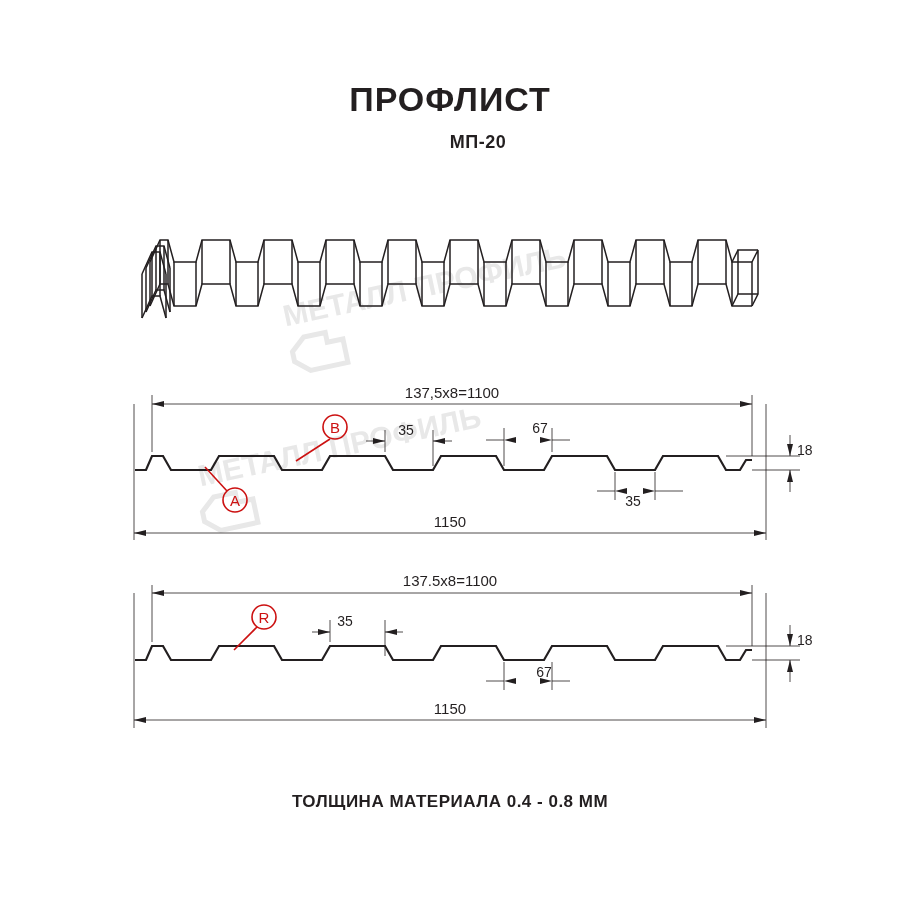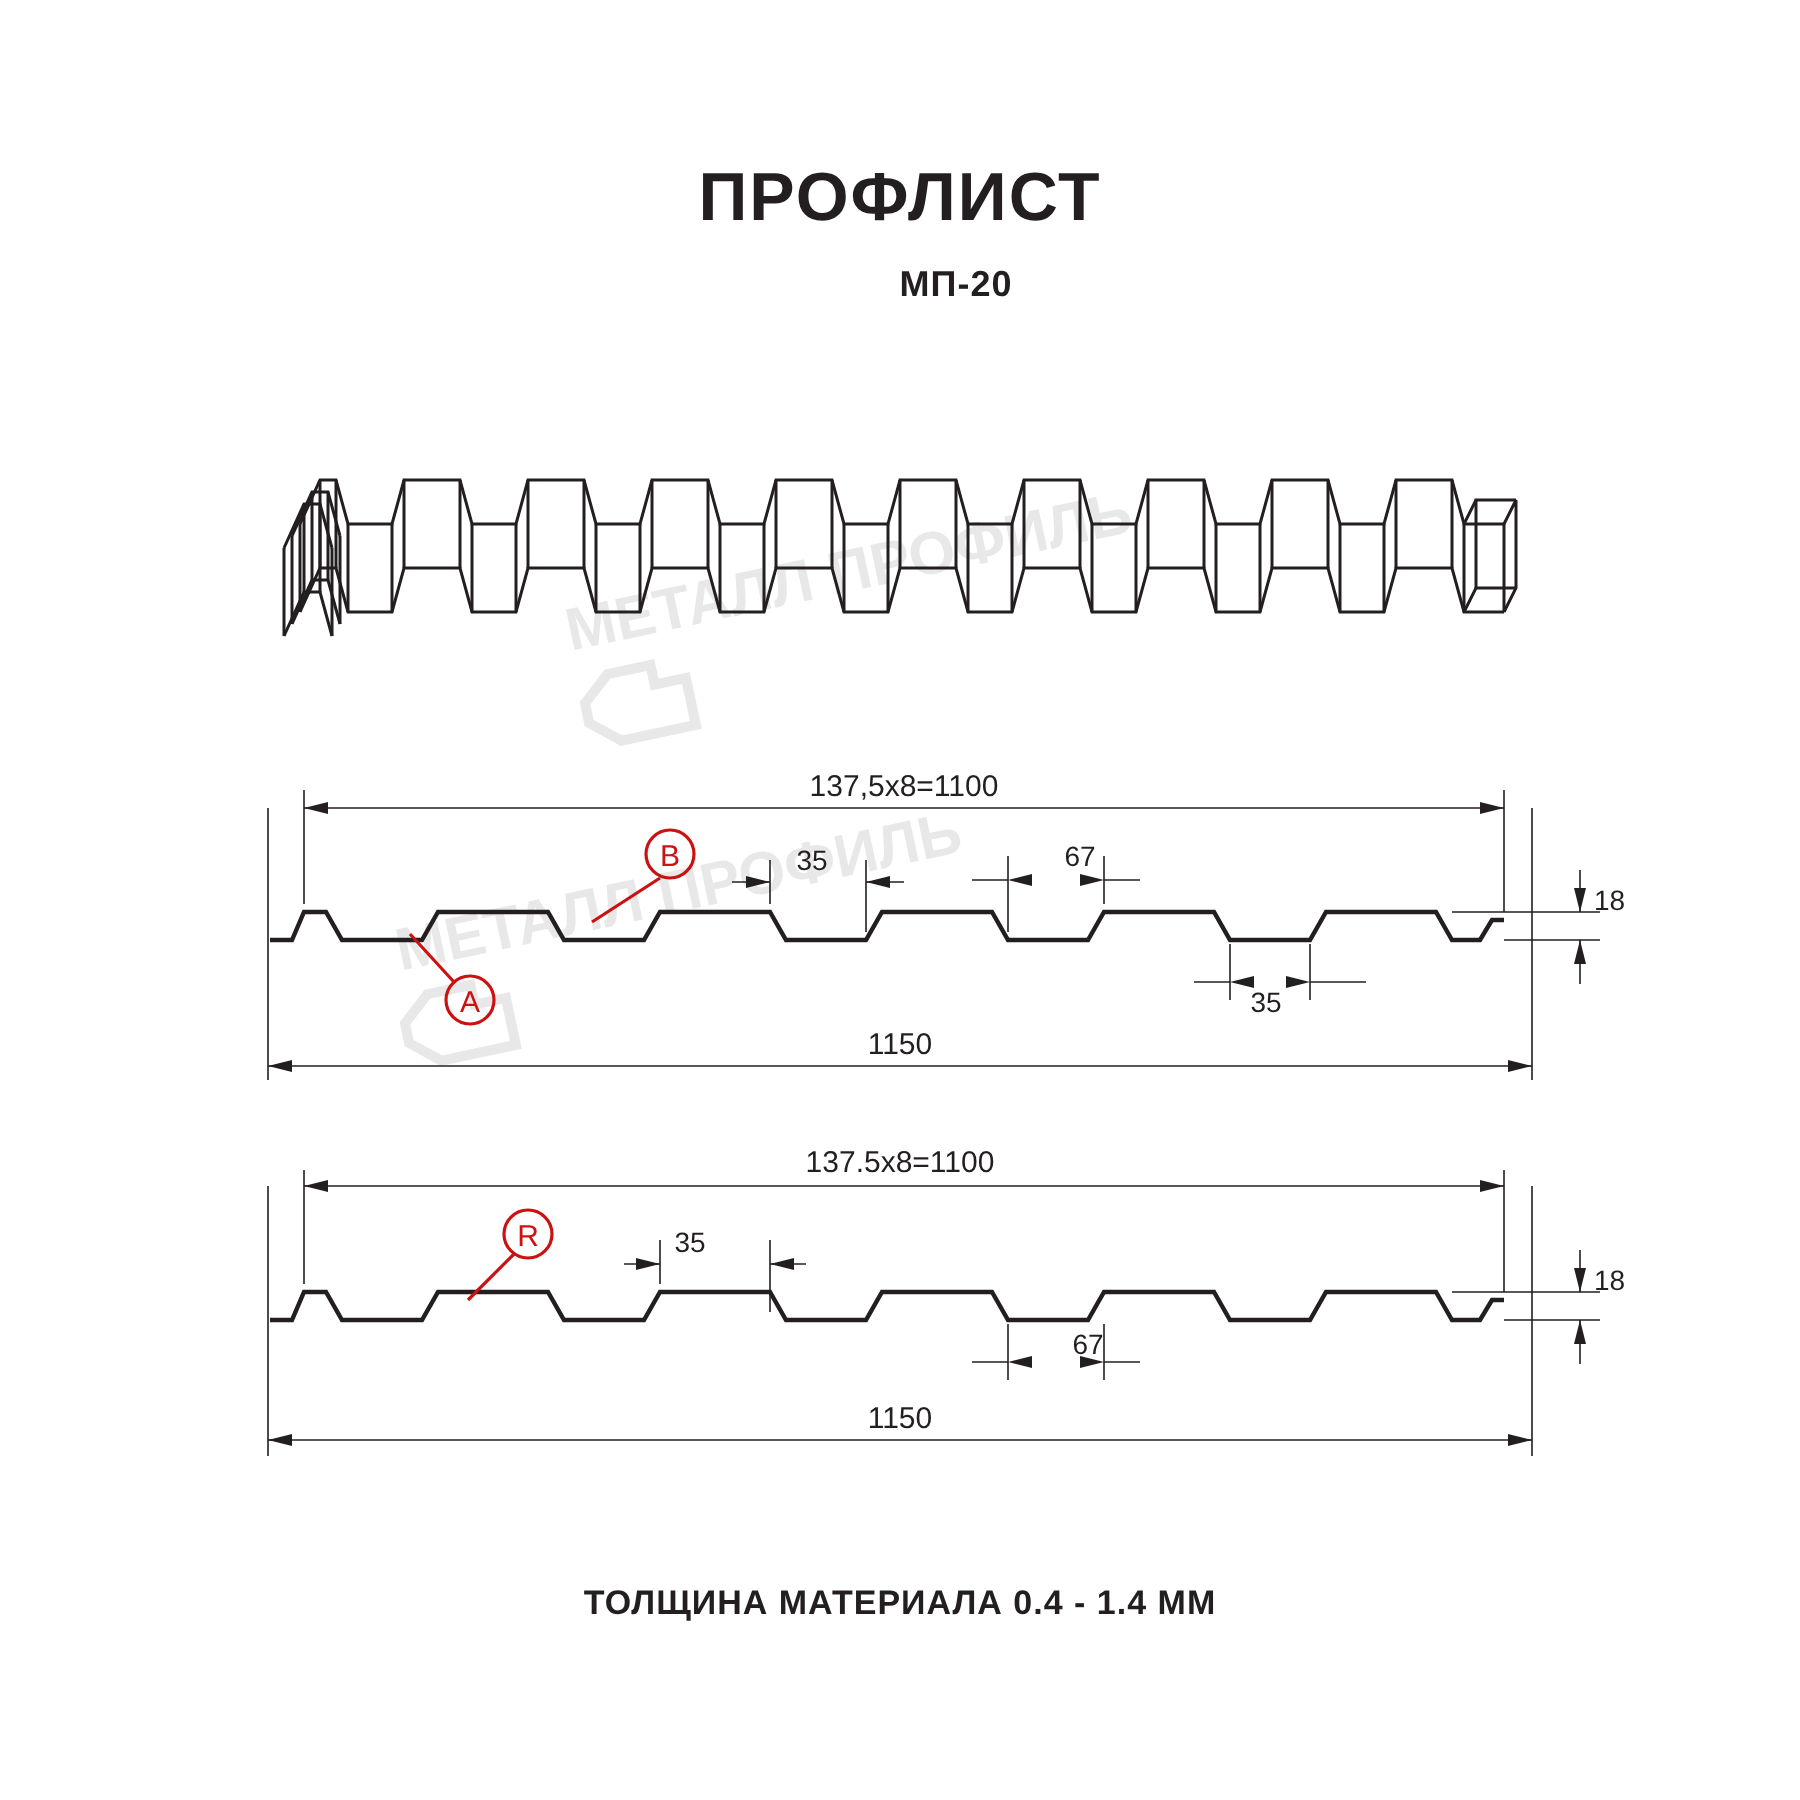--- a/index.html
+++ b/index.html
@@ -323,14 +323,14 @@
     <text x="450" y="714" text-anchor="middle" font-family="Liberation Sans, sans-serif" font-size="15" fill="#231f20">1150</text>
     <text x="345" y="626" text-anchor="middle" font-family="Liberation Sans, sans-serif" font-size="14" fill="#231f20">35</text>
     <text x="544" y="677" text-anchor="middle" font-family="Liberation Sans, sans-serif" font-size="14" fill="#231f20">67</text>
     <text x="797" y="645" text-anchor="start" font-family="Liberation Sans, sans-serif" font-size="14" fill="#231f20">18</text>
 
     <text x="235" y="506" text-anchor="middle" font-family="Liberation Sans, sans-serif" font-size="15" fill="#cc1111">A</text>
     <text x="335" y="433" text-anchor="middle" font-family="Liberation Sans, sans-serif" font-size="15" fill="#cc1111">B</text>
     <text x="264" y="623" text-anchor="middle" font-family="Liberation Sans, sans-serif" font-size="15" fill="#cc1111">R</text>
   </svg>
 
-  <div class="footer">ТОЛЩИНА МАТЕРИАЛА 0.4 - 1.4 ММ</div>
+  <div class="footer">ТОЛЩИНА МАТЕРИАЛА 0.4 - 0.8 ММ</div>
 </div>
 
 </body></html>

